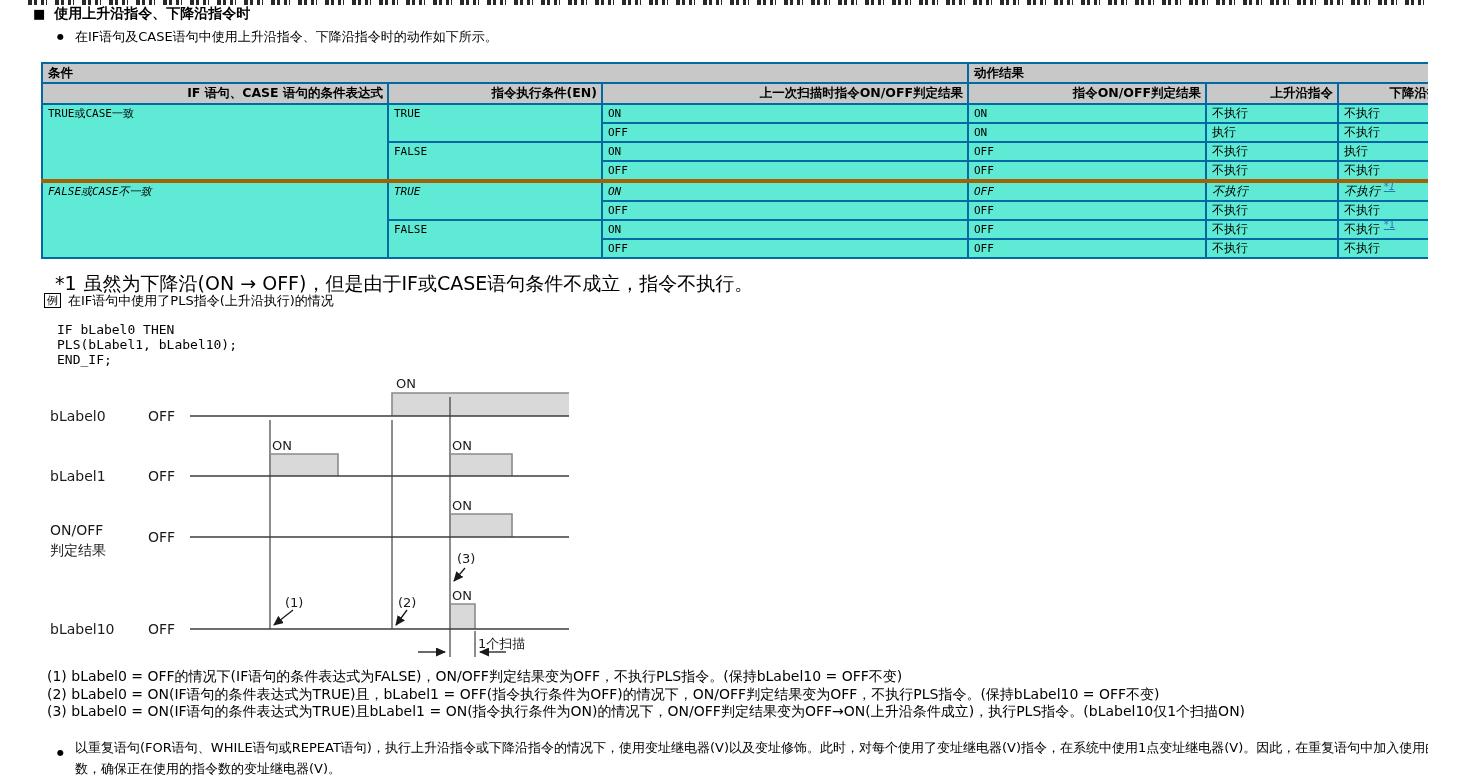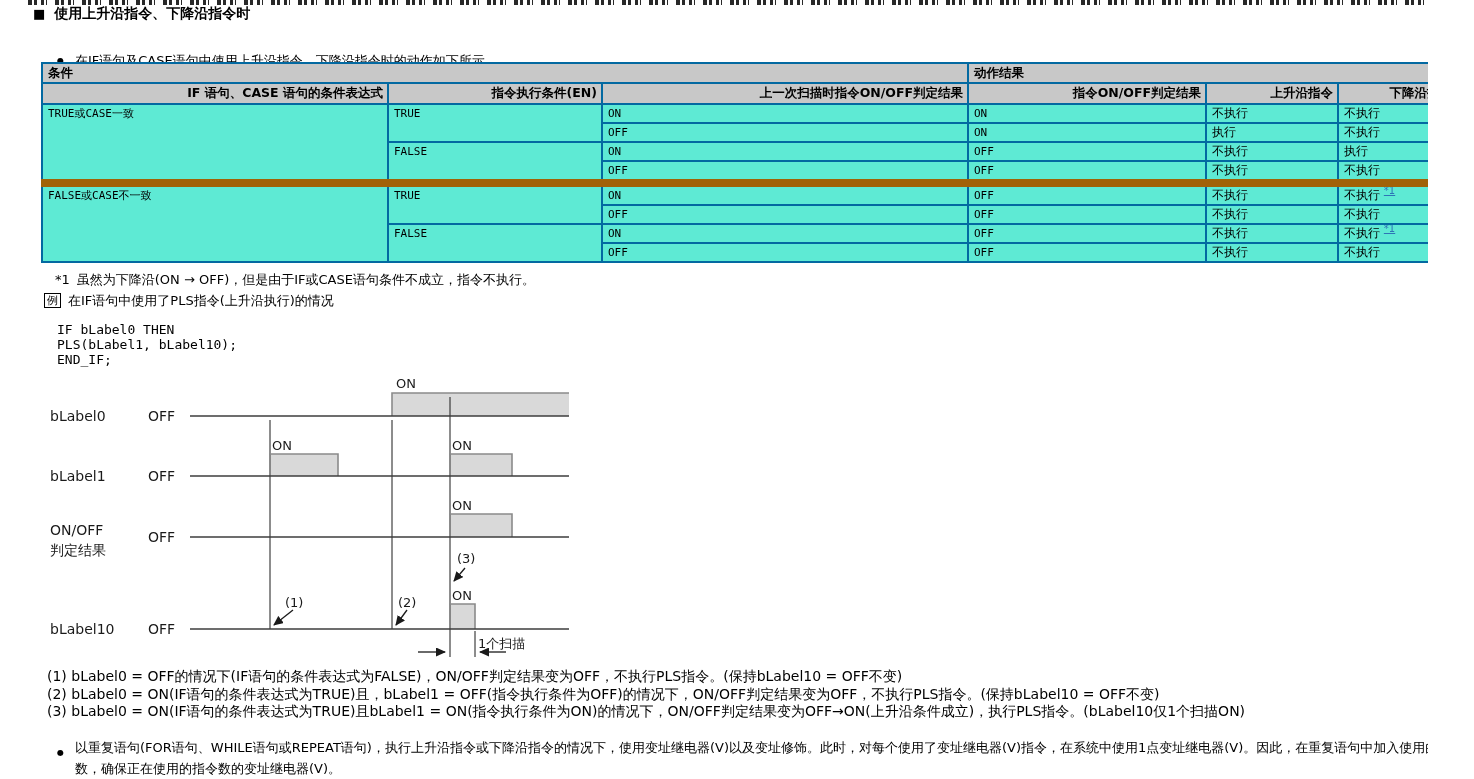--- a/index.html
+++ b/index.html
@@ -5,34 +5,34 @@
   html,body{margin:0;padding:0;background:#fff;}
   body{font-family:"DejaVu Sans","Liberation Sans",sans-serif;color:#000;}
   .page{position:relative;width:1428px;height:779px;background:#fff;overflow:hidden;}
 
   
   .clip-top{position:absolute;left:28px;top:0;width:1438px;height:5px;opacity:.9;
     background:repeating-linear-gradient(90deg,#111 0 4px,#fff 4px 6px,#111 6px 9px,#fff 9px 13px,#111 13px 16px,#fff 16px 18px,#111 18px 19px,#fff 19px 27px);}
 
   .heading{position:absolute;left:33px;top:5px;font-size:14px;font-weight:bold;white-space:nowrap;}
   .heading .sq{font-size:13px;margin-right:9px;}
-  .bullet-line{position:absolute;left:57px;top:52px;font-size:13px;white-space:nowrap;}
+  .bullet-line{position:absolute;left:57px;top:28px;font-size:13px;white-space:nowrap;}
   .dot{font-size:8px;vertical-align:2px;margin-right:11px;}
 
   table.dtable{position:absolute;left:41px;top:62px;width:1415px;border-collapse:collapse;table-layout:fixed;border:2px solid #000;}
   .dtable th,.dtable td{border:2px solid #0369a1;padding:1px 4px 0 5px;vertical-align:top;overflow:hidden;white-space:nowrap;}
   .dtable thead th{background:#c8c8c8;text-align:left;font-size:12.5px;font-weight:bold;}
   .dtable tr.gh th{height:17px;}
   .dtable tr.ch th{height:18px;text-align:right;}
   .dtable td{font-size:12px;height:16px;line-height:15px;background:#5eead4;}
   .dtable td.val{font-family:"DejaVu Sans Mono","Liberation Mono",monospace;font-size:11px;}
-  .dtable tr.grp td{border-top:8px solid #a16207;}
+  .dtable tr.grp td{border-top:4px solid #a16207;font-style:italic;}
   sup.fn{color:#2e75b6;font-size:10px;text-decoration:underline;line-height:0;}
 
-  .footnote{position:absolute;left:55px;top:271px;font-size:13px;white-space:nowrap;text-align:center;}
+  .footnote{position:absolute;left:55px;top:271px;font-size:19px;white-space:nowrap;text-align:center;}
   .footnote .fid{margin-right:7px;}
   .example{position:absolute;left:44px;top:292px;font-size:13px;white-space:nowrap;}
   .example .tag{display:inline-block;border:1px solid #000;font-size:11px;line-height:13px;padding:0 2px;margin-right:7px;vertical-align:1px;}
   .code{position:absolute;left:57px;top:322px;font-size:13px;line-height:15px;font-family:"DejaVu Sans Mono","Liberation Mono",monospace;}
   .code div{white-space:pre;}
 
   svg.tdg{position:absolute;left:40px;top:372px;}
   svg.tdg text{fill:#1a1a1a;font-family:"DejaVu Sans","Liberation Sans",sans-serif;}
   .sigtxt{font-size:14px;}
   .ontxt{font-size:13px;}

